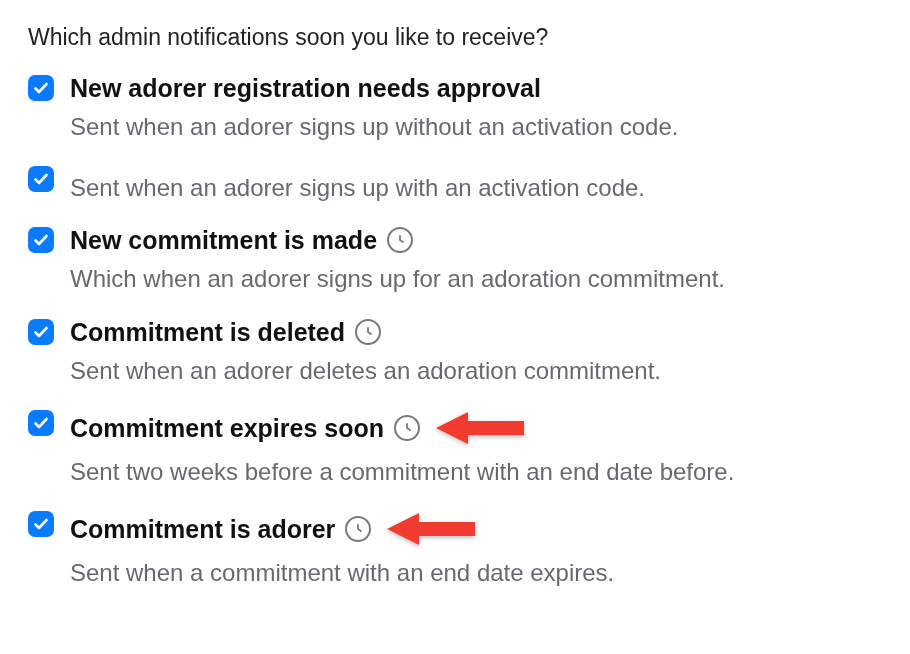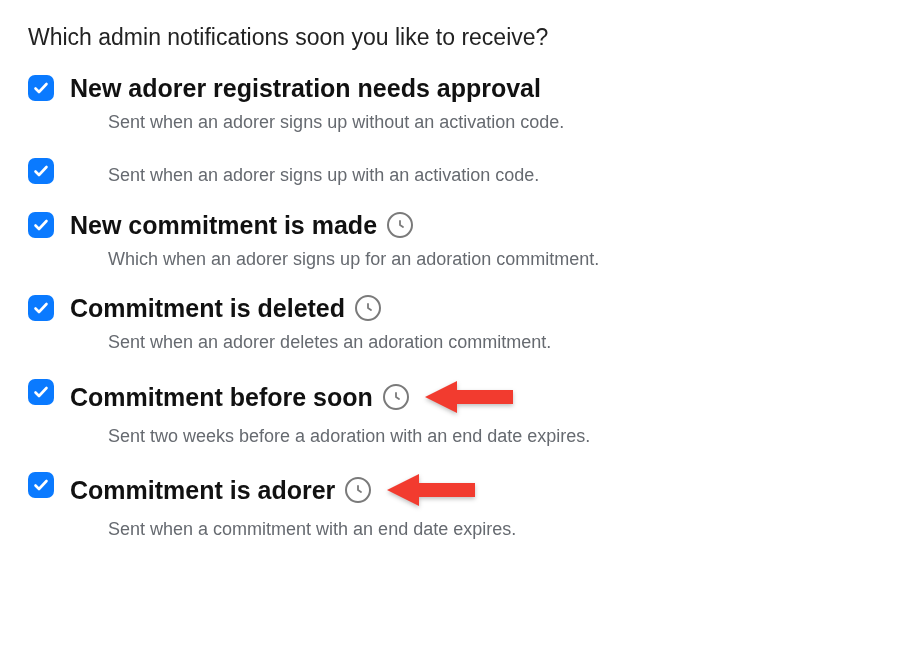--- a/index.html
+++ b/index.html
@@ -62,25 +62,24 @@
     width: 26px;
     height: 26px;
     border: 2px solid #7a7a7a;
     border-radius: 50%;
     display: flex;
     align-items: center;
     justify-content: center;
     flex: 0 0 26px;
   }
   .desc {
-    font-size: 18px;
+    font-size: 24px;
     color: #666a70;
     margin-top: 8px;
     line-height: 1.3;
-    margin-left: 38px;
   }
   .arrow-pointer {
     display: flex;
     align-items: center;
     margin-left: 6px;
   }
   .arrow-pointer svg {
     display: block;
     filter: drop-shadow(0 2px 2px rgba(0,0,0,0.25));
   }
@@ -156,33 +155,33 @@
   </div>
 
   <div class="option-row">
     <div class="checkbox">
       <svg width="16" height="16" viewBox="0 0 16 16">
           <path d="M2.5 8.5 L6 12 L13.5 4" stroke="#fff" stroke-width="2.6" fill="none" stroke-linecap="round" stroke-linejoin="round"></path>
         </svg>
     </div>
     <div class="option-body">
       <div class="title-line">
-        <span class="title">Commitment before soon</span>
+        <span class="title">Commitment expires soon</span>
         <span class="clock-circle">
           <svg width="14" height="14" viewBox="0 0 14 14">
               <path d="M7 3 L7 7 L10 9" stroke="#7a7a7a" stroke-width="1.8" fill="none" stroke-linecap="round" stroke-linejoin="round"></path>
             </svg>
         </span>
         <span class="arrow-pointer">
           <svg width="90" height="40" viewBox="0 0 90 40">
             <polygon points="0,20 32,4 32,13 88,13 88,27 32,27 32,36" fill="#f23b2f"></polygon>
           </svg>
         </span>
       </div>
-      <div class="desc">Sent two weeks before a adoration with an end date expires.</div>
+      <div class="desc">Sent two weeks before a commitment with an end date before.</div>
     </div>
   </div>
 
   <div class="option-row">
     <div class="checkbox">
       <svg width="16" height="16" viewBox="0 0 16 16">
           <path d="M2.5 8.5 L6 12 L13.5 4" stroke="#fff" stroke-width="2.6" fill="none" stroke-linecap="round" stroke-linejoin="round"></path>
         </svg>
     </div>
     <div class="option-body">

